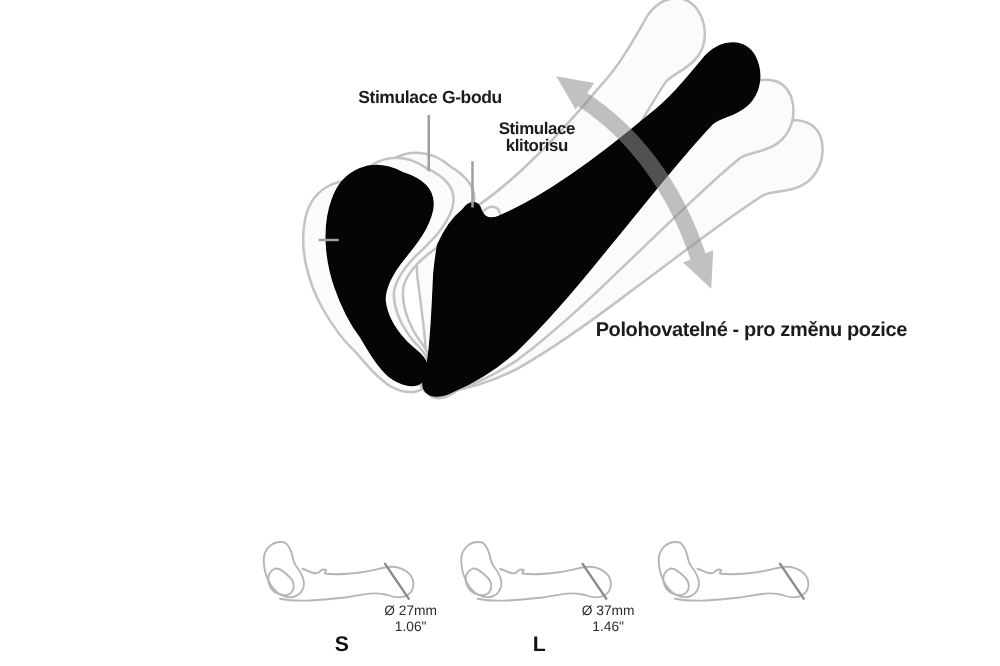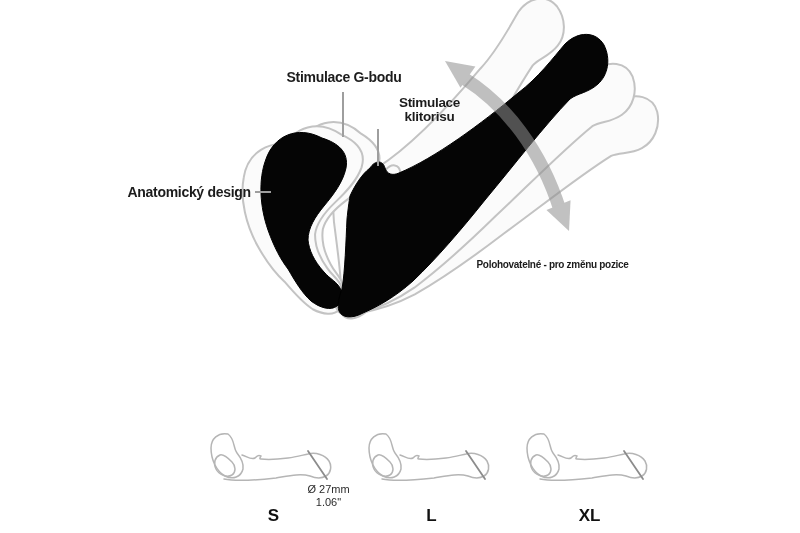--- a/index.html
+++ b/index.html
@@ -26,21 +26,21 @@
     white-space: nowrap;
     line-height: 15px;
   }
   .label.two-line {
     width: 76px;
     text-align: center;
     white-space: normal;
     font-size: 13.5px;
     line-height: 14px;
   }
-  .label.positionable { font-size: 10px; }
+  .label.positionable { font-size: 16px; }
   .size-row {
     position: absolute;
     top: 425px; left: 0;
     width: 800px; height: 104px;
     display: flex;
     justify-content: center;
     padding-right: 18px;
     box-sizing: border-box;
   }
   .size-item { position: relative; width: 158px; height: 104px; }
@@ -127,21 +127,20 @@
     </g>
   </svg>
 
   <div class="label" style="left:246px; top:70px;">Stimulace G-bodu</div>
 
   <div class="label two-line" style="left:303px; top:96px;margin-left:48px;">
     <div>Stimulace</div>
     <div>klitorisu</div>
   </div>
 
-  <div class="label" style="left:87px; top:185px;">Anatomický design</div>
 
   <div class="label positionable" style="left:436px; top:257px;">Polohovatelné - pro změnu pozice</div>
 
   <div class="size-row">
 
     <div class="size-item">
       <svg class="size-svg" viewBox="0 0 126 52">
           <use href="#size-outline"></use>
         </svg>
       <div class="size-caption">
@@ -149,24 +148,27 @@
         <div>1.06"</div>
       </div>
       <div class="size-letter">S</div>
     </div>
 
 
     <div class="size-item">
       <svg class="size-svg" viewBox="0 0 126 52">
           <use href="#size-outline"></use>
         </svg>
+      <div class="size-caption">
+        <div>Ø 37mm</div>
+        <div>1.46"</div>
+      </div>
       <div class="size-letter">L</div>
     </div>
 
     <div class="size-item">
       <svg class="size-svg" viewBox="0 0 126 52">
           <use href="#size-outline"></use>
         </svg>
-      <div class="size-letter">XL</div>
     </div>
 
   </div>
 </div>
 
 </body></html>

